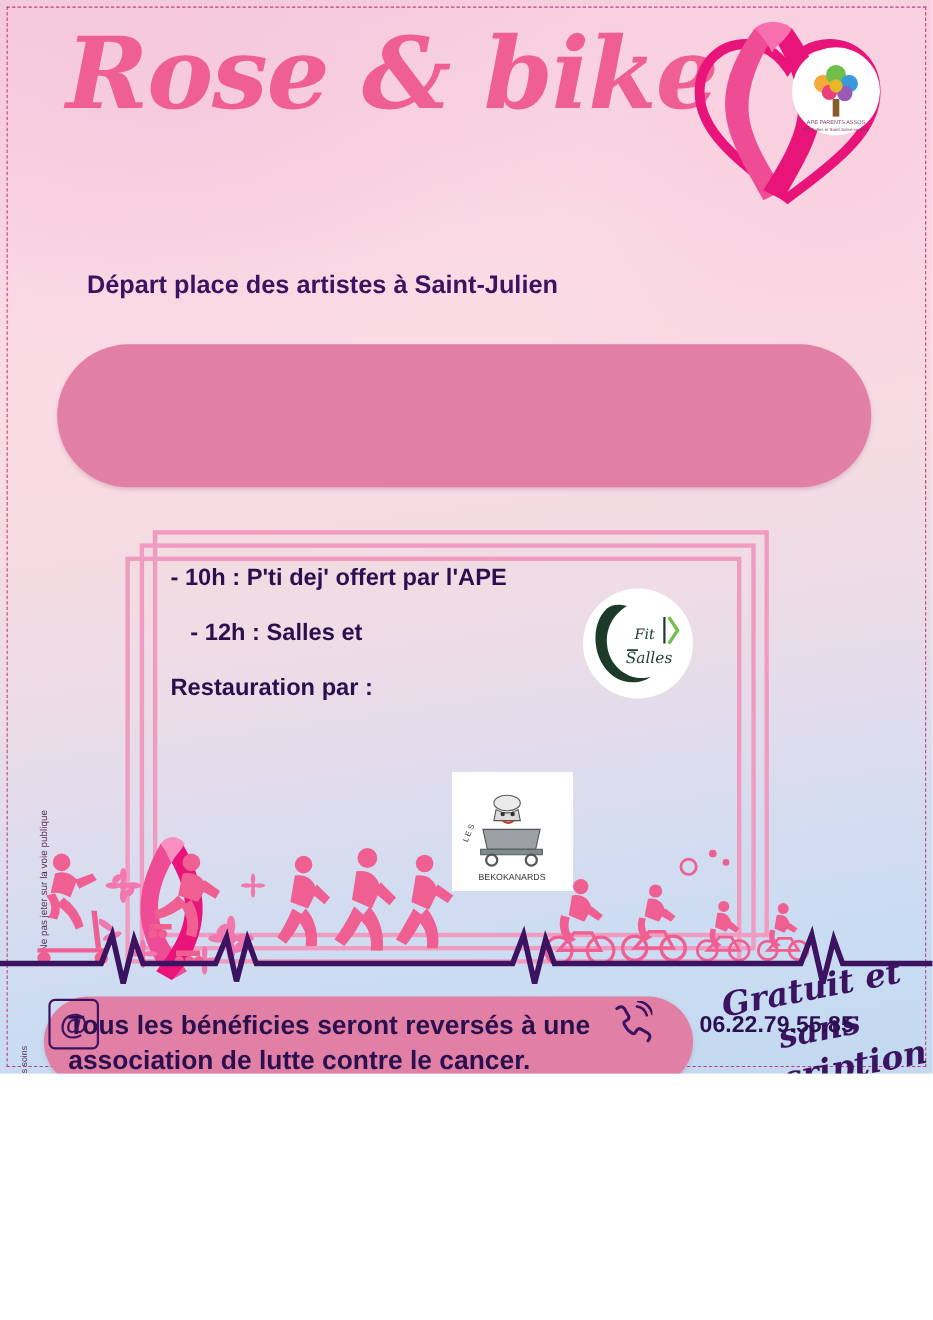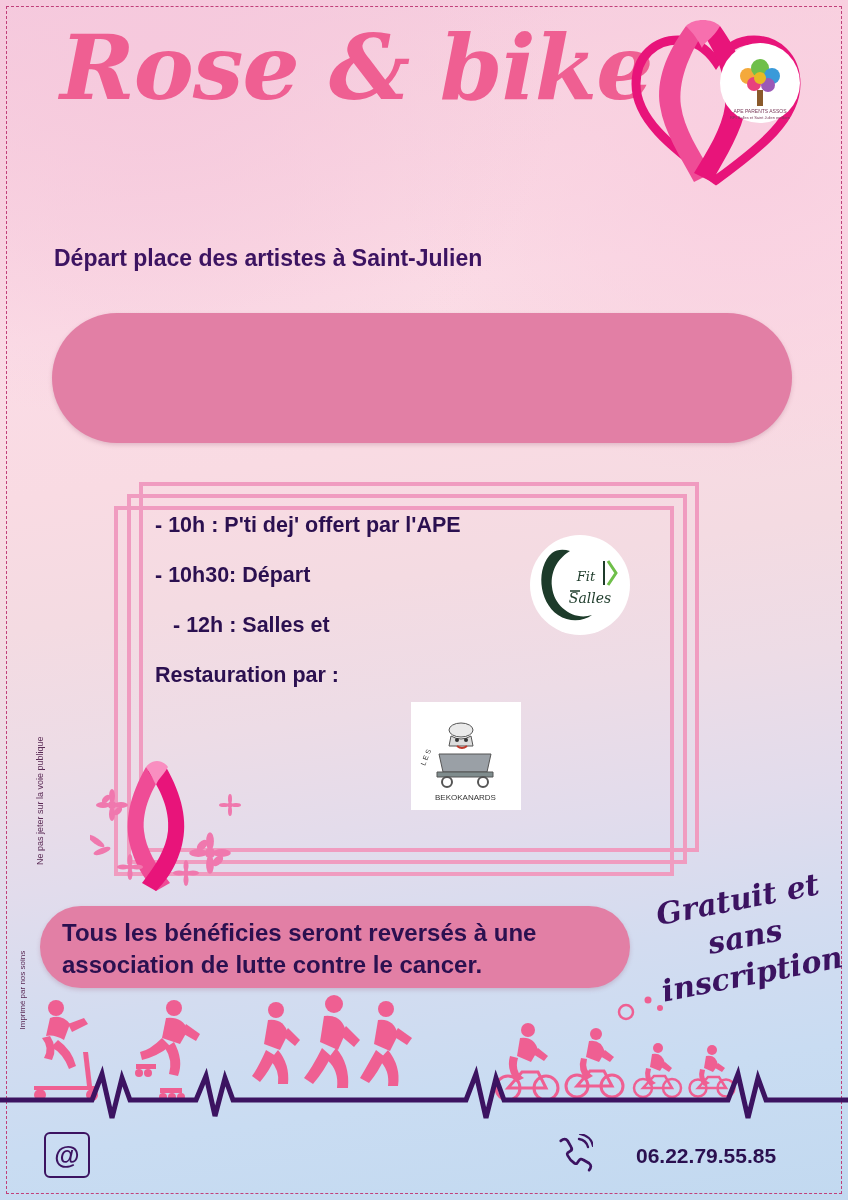--- a/index.html
+++ b/index.html
@@ -5,21 +5,21 @@
   * { box-sizing: border-box; }
   html, body { margin:0; padding:0; }
   body {
     width: 848px; height: 1200px;
     font-family: "Liberation Sans", sans-serif;
     overflow: hidden;
     background: #fff;
   }
   #poster {
     position: relative;
-    width: 848px; height: 1200px;
+    width: 848px; height: 976px;
     background:
       radial-gradient(ellipse 70% 45% at 18% 4%, #f6c9dd 0%, rgba(246,201,221,0) 70%),
       radial-gradient(ellipse 60% 40% at 88% 12%, #f9cfe0 0%, rgba(249,207,224,0) 70%),
       linear-gradient(172deg,
         #f4cadd 0%,
         #f8d3e0 12%,
         #fbdce6 26%,
         #f9dbe3 38%,
         #f4dbe2 48%,
         #eddce6 58%,
@@ -62,21 +62,21 @@
     left: 42px; top: 170px;
     font-family: "DejaVu Serif", serif;
     font-weight: bold;
     font-size: 53px;
     color: #3c1361;
     letter-spacing: -1.5px;
     white-space: nowrap;
   }
   .subdate {
     position: absolute;
-    left: 54px; top: 245px;
+    left: 79px; top: 245px;
     font-size: 23px;
     font-weight: bold;
     color: #3c1361;
     white-space: nowrap;
   }
 
   
   .intro-box {
     position: absolute;
     left: 52px; top: 313px;
@@ -250,21 +250,20 @@
   <div class="subdate">Départ place des artistes à Saint-Julien</div>
 
   <div class="intro-box"></div>
 
   <div class="prog-frame pf1"></div>
   <div class="prog-frame pf2"></div>
   <div class="prog-frame pf3"></div>
 
   <div class="prog-list">
     <div class="line">- 10h : P'ti dej' offert par l'APE</div>
-    <div class="line">- 10h30: Départ</div>
     <div class="line indent">- 12h : Salles et</div>
     <div class="line">Restauration par :</div>
   </div>
 
   <div class="logo-fit">
     <svg viewBox="0 0 100 100" width="100" height="100">
       <path d="M22 18 C6 32 8 66 28 80 C40 88 54 86 62 80 C44 86 24 72 22 52 C20 34 30 22 40 16 C34 14 27 14 22 18 Z" fill="#1d3b2a"></path>
       <text x="56" y="46" font-size="13" fill="#1d3b2a" font-style="italic" font-family="DejaVu Serif, serif" text-anchor="middle">Fit</text>
       <path d="M74 26 L74 50" stroke="#1d3b2a" stroke-width="2"></path>
       <path d="M78 26 L86 38 L78 50" stroke="#6fbf4a" stroke-width="3" fill="none"></path>

